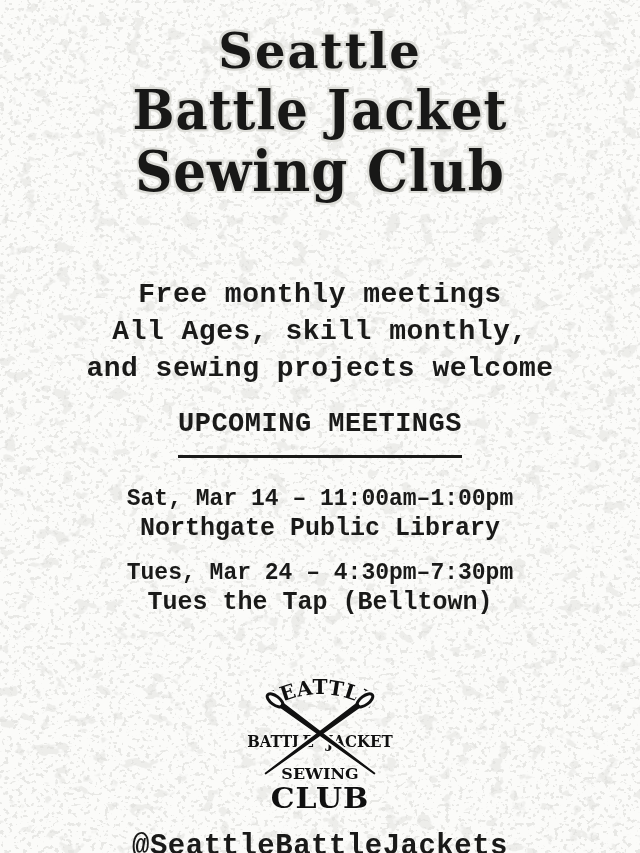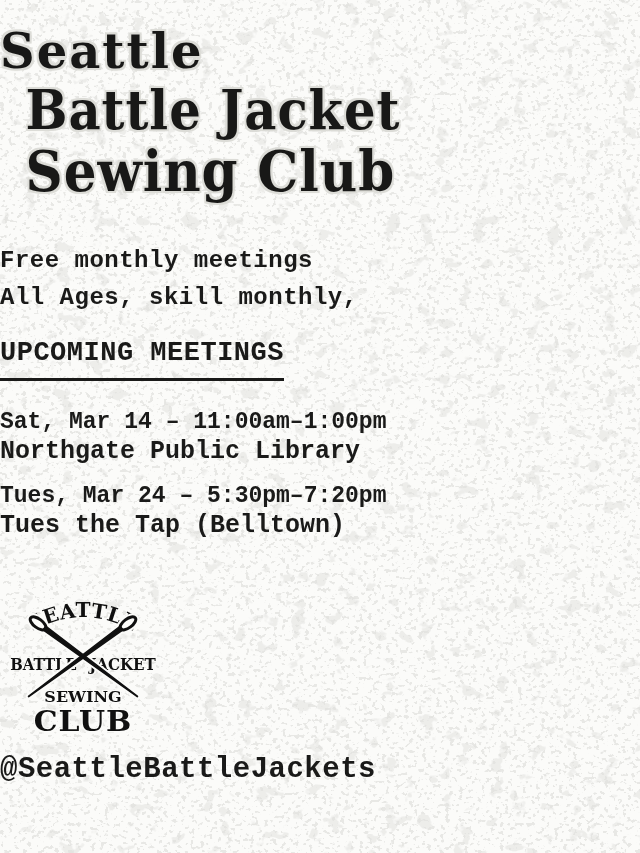--- a/index.html
+++ b/index.html
@@ -3,39 +3,39 @@
 <meta charset="utf-8">
 <style>
   html,body{margin:0;padding:0;background:#e8e8e6;}
   .page{
     position:relative;width:640px;height:853px;overflow:hidden;
     background:#fbfbf9;
     font-family:"Liberation Mono","DejaVu Sans Mono",monospace;
     color:#1a1a19;
   }
   .texture{position:absolute;left:0;top:0;width:640px;height:853px;pointer-events:none;}
-  .content{position:absolute;left:0;top:0;width:640px;height:710px;text-align:left;}
+  .content{position:absolute;left:0;top:0;width:640px;height:710px;text-align:center;}
 
   .title{margin-top:22px;font-family:"DejaVu Serif","Liberation Serif",serif;font-weight:700;color:#181817;}
   .tline{
     text-shadow:
       -2px -2px 0 #dcdcd7, 2px -2px 0 #dcdcd7,
       -2px  2px 0 #dcdcd7, 2px  2px 0 #dcdcd7,
        0 0 3px rgba(170,170,164,.85);
   }
   .t1{font-size:48px;line-height:58px;letter-spacing:2px;}
   .t2{font-size:54px;line-height:60px;letter-spacing:1px;transform:scaleX(.92);}
   .t3{font-size:56px;line-height:62px;letter-spacing:1px;transform:scaleX(.92);}
 
-  .intro{margin-top:40px;font-size:24px;font-weight:700;line-height:37px;letter-spacing:.5px;}
+  .intro{margin-top:74px;font-size:28px;font-weight:700;line-height:37px;letter-spacing:.5px;}
 
   .heading-wrap{margin-top:22px;}
   .heading{
     display:inline-block;font-size:27px;font-weight:700;letter-spacing:.5px;
-    border-bottom:3px solid #1a1a19;padding-bottom:10px;
+    border-bottom:3px solid #1a1a19;padding-bottom:16px;
   }
 
   .meetings{margin-top:26px;}
   .meeting{margin-bottom:14px;font-weight:700;}
   .meeting .dt{font-size:23px;line-height:30px;}
   .meeting .loc{font-size:25px;line-height:30px;}
 
   .logo-wrap{margin-top:44px;height:158px;}
   .logo-wrap svg{width:166px;height:158px;}
   .logo-text{font-family:"DejaVu Serif","Liberation Serif",serif;font-weight:900;fill:#101010;}
@@ -67,33 +67,34 @@
 
     <header class="title">
       <div class="tline t1">Seattle</div>
       <div class="tline t2">Battle Jacket</div>
       <div class="tline t3">Sewing Club</div>
     </header>
 
     <section class="intro">
       <div>Free monthly meetings</div>
       <div>All Ages, skill monthly,</div>
+      <div>and sewing projects welcome</div>
     </section>
 
     <div class="heading-wrap">
       <span class="heading">UPCOMING MEETINGS</span>
     </div>
 
     <section class="meetings">
       <div class="meeting">
         <div class="dt">Sat, Mar 14 – 11:00am–1:00pm</div>
         <div class="loc">Northgate Public Library</div>
       </div>
       <div class="meeting">
-        <div class="dt">Tues, Mar 24 – 5:30pm–7:20pm</div>
+        <div class="dt">Tues, Mar 24 – 4:30pm–7:30pm</div>
         <div class="loc">Tues the Tap (Belltown)</div>
       </div>
     </section>
 
     <div class="logo-wrap">
       <svg viewBox="0 0 180 180" xmlns="http://www.w3.org/2000/svg" aria-hidden="true">
         <defs>
           <path id="lgArc" d="M 28,56 A 110 110 0 0 1 152,56" fill="none"></path>
         </defs>
 

